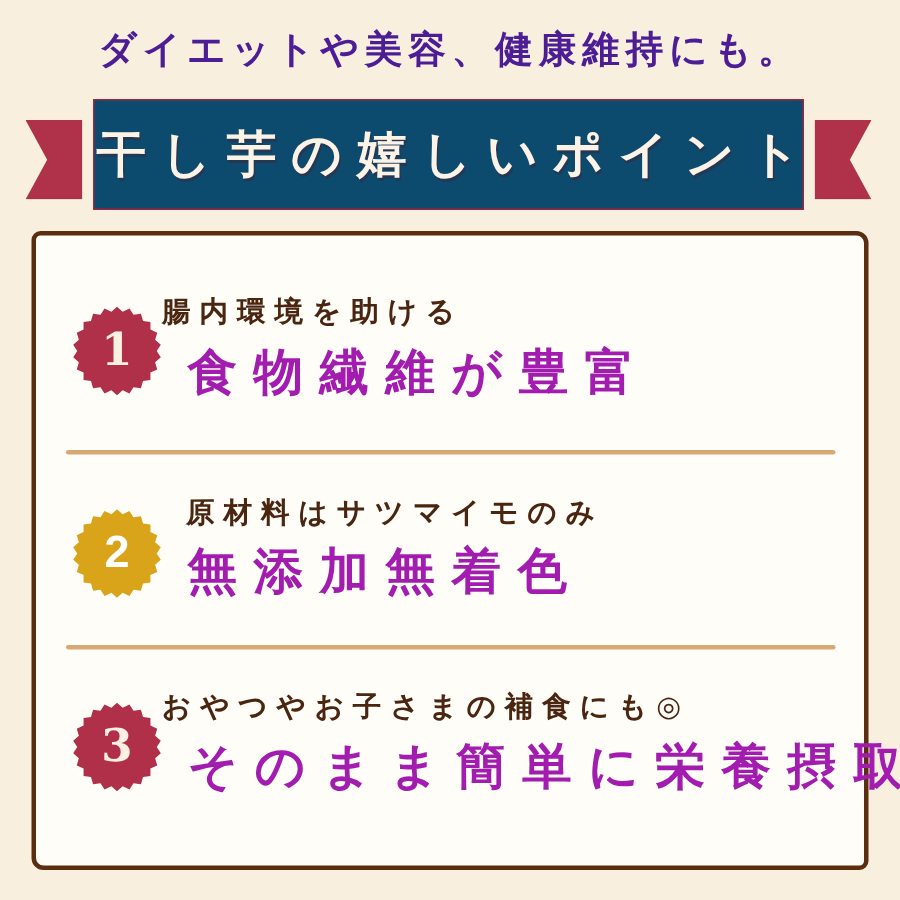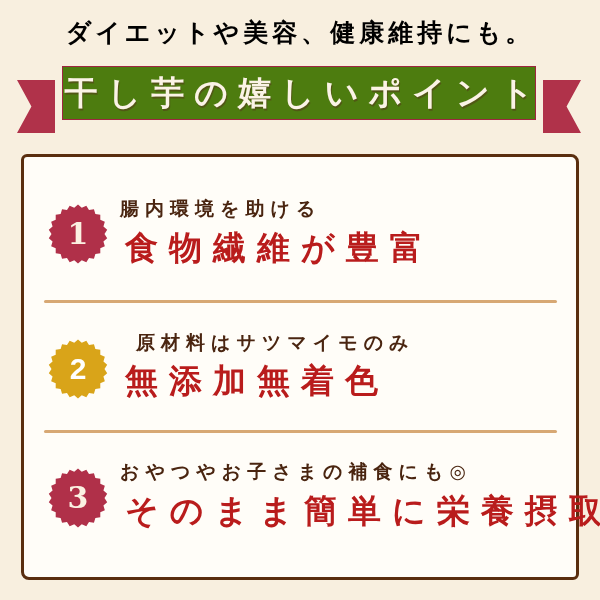--- a/index.html
+++ b/index.html
@@ -6,35 +6,35 @@
     html, body {
       width: 600px; height: 600px; overflow: hidden;
       background: #f8efdf;
       font-family: "DejaVu Sans", "Liberation Sans", sans-serif;
     }
     .page { position: relative; width: 600px; height: 600px; background: #f8efdf; }
 
     .headline {
       position: absolute; left: 0; top: 16px; width: 600px;
       text-align: center;
-      font-size: 25px; font-weight: bold; color: #000000;
+      font-size: 25px; font-weight: bold; color: #4c1d95;
       letter-spacing: 4px;
       line-height: 34px;
     }
 
     
     .ribbon-tail {
       position: absolute; top: 80px; width: 38px; height: 53px;
       background: #b0324a;
     }
     .ribbon-tail.left { left: 17px; clip-path: polygon(0 0, 100% 0, 100% 100%, 0 100%, 38% 50%); }
     .ribbon-tail.right { left: 543px; clip-path: polygon(0 0, 100% 0, 62% 50%, 100% 100%, 0 100%); }
     .ribbon-main {
-      position: absolute; left: 62px; top: 66px; width: 474px; height: 54px;
-      background: #4d7c0f;
+      position: absolute; left: 62px; top: 66px; width: 474px; height: 74px;
+      background: #0c4a6e;
       box-shadow: inset 0 0 0 1px #9e2640;
       display: flex; align-items: center; justify-content: center;
     }
     .ribbon-title {
       font-size: 33px; font-weight: bold; color: #fbf3e6;
       letter-spacing: 10px; padding-left: 10px;
       text-shadow: 1px 2px 0 rgba(90, 20, 35, 0.35);
       line-height: 40px;
       white-space: nowrap;
     }
@@ -62,27 +62,27 @@
     .badge.crimson .badge-num {
       color: #fbf1e2;
       font-family: "DejaVu Serif", "Liberation Serif", serif;
     }
     .badge.gold .badge-num {
       color: #ffffff;
       font-family: "Liberation Sans", sans-serif;
     }
 
     .sub {
-      position: absolute; left: 96px;
+      position: absolute; left: 84px;
       font-size: 19px; font-weight: bold; color: #4a2510;
       letter-spacing: 6px; line-height: 24px; white-space: nowrap;
     }
     .main {
       position: absolute; left: 101px;
-      font-size: 33px; font-weight: bold; color: #b91c1c;
+      font-size: 33px; font-weight: bold; color: #a21caf;
       letter-spacing: 11px; line-height: 40px; white-space: nowrap;
     }
 
     .divider {
       position: absolute; left: 20px; width: 513px; height: 3px;
       background: #d7a874; border-radius: 2px;
     }
   </style>
 </head>
 <body>

